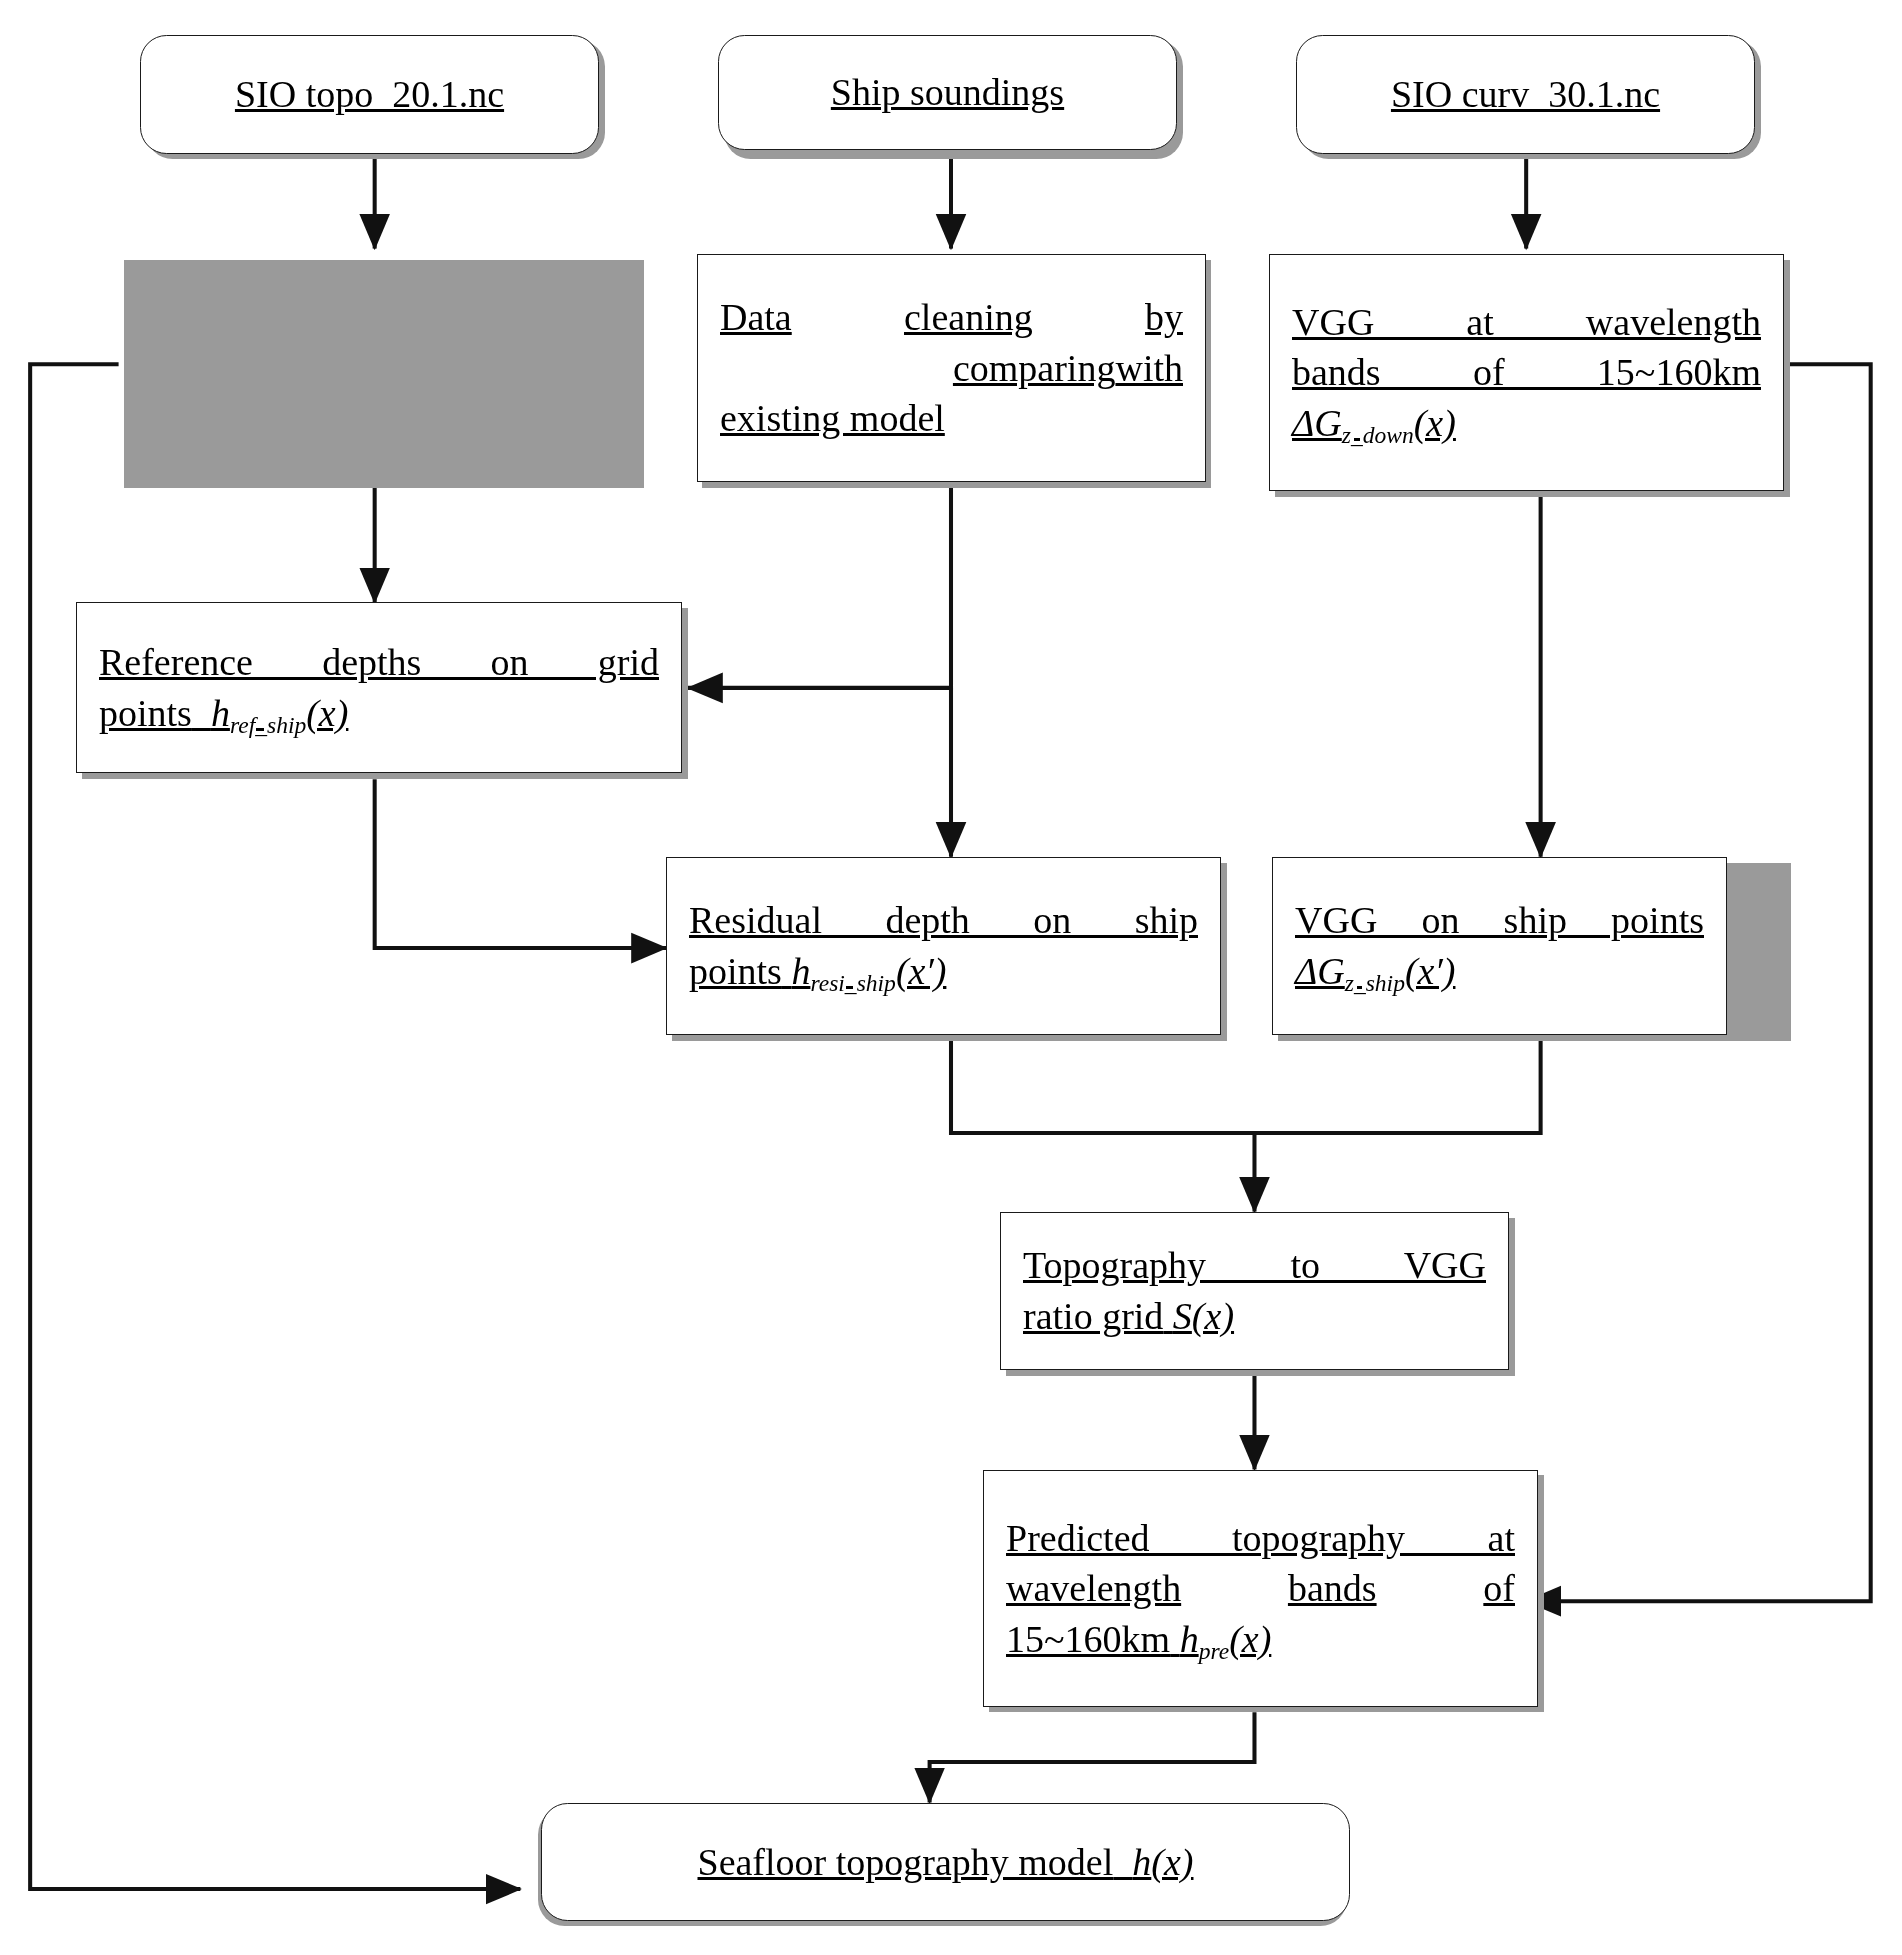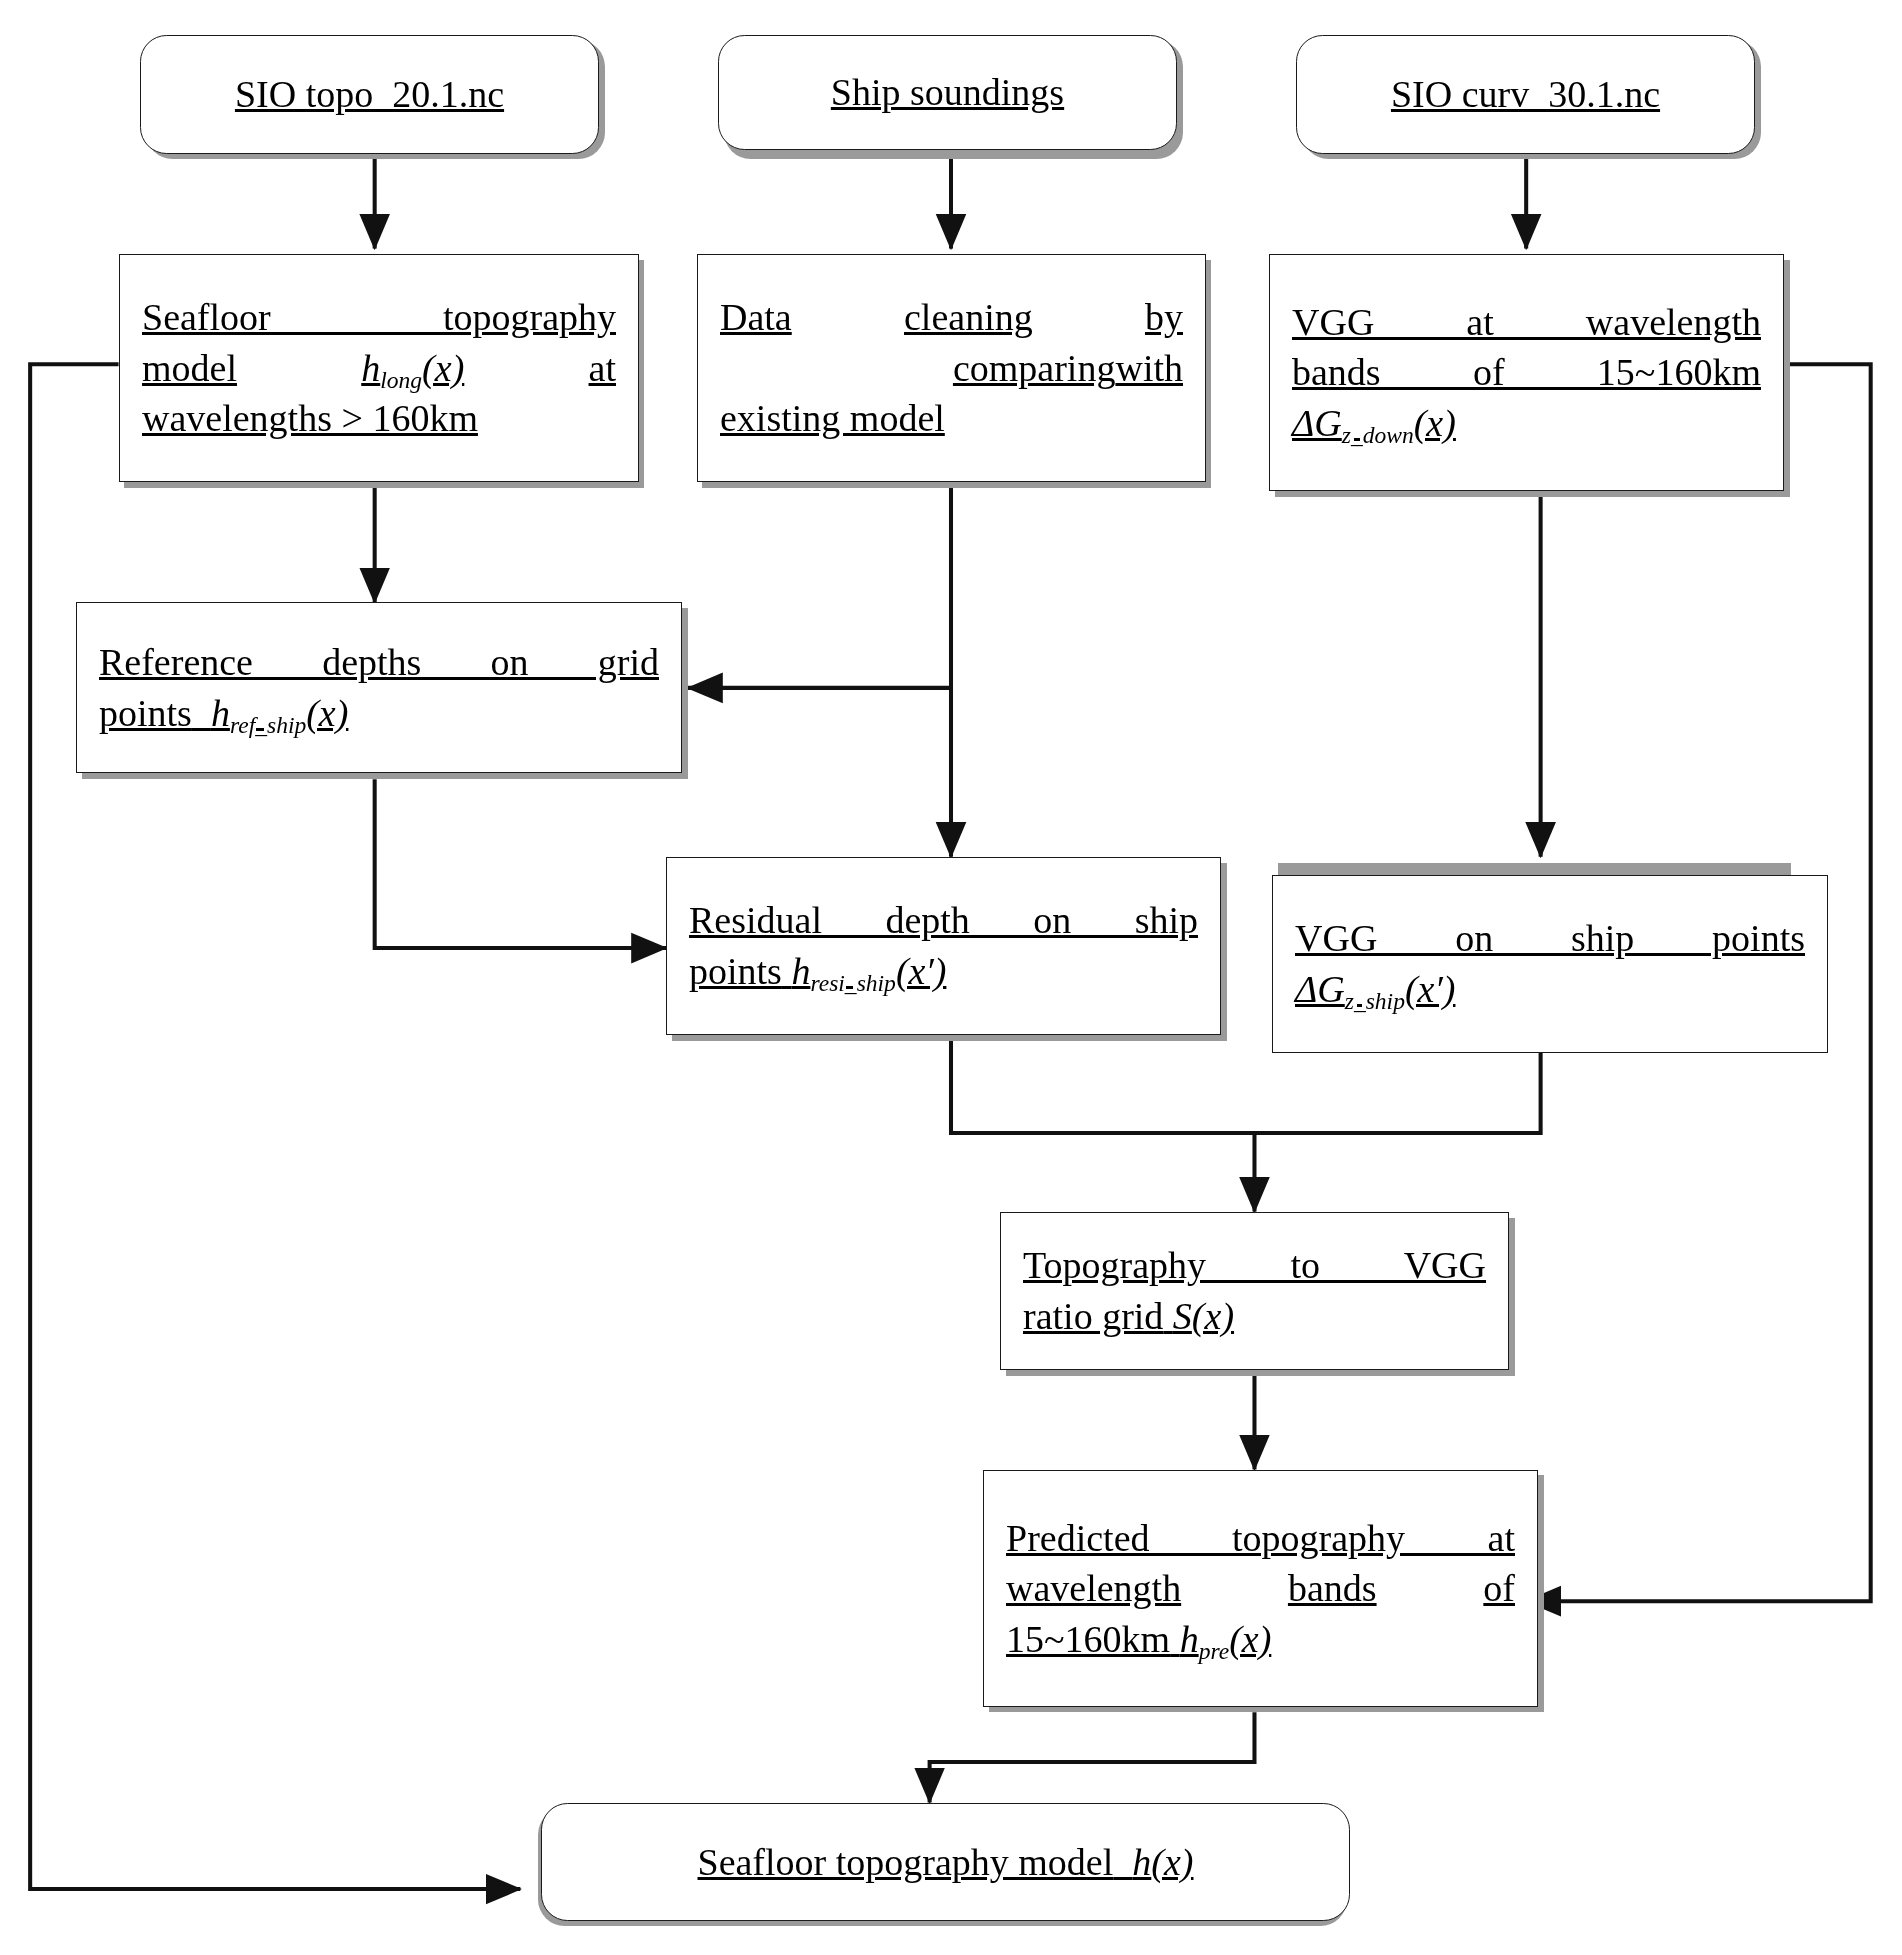--- a/index.html
+++ b/index.html
@@ -58,31 +58,20 @@
   <div class="node round ctr" style="left:718px;top:35px;width:459px;height:115px;">
     <span class="txt nb">Ship soundings</span>
   </div>
 
   <div class="shadow" style="left:1302px;top:40px;width:459px;height:119px;border-radius:26.6px;"></div>
   <div class="node round ctr" style="left:1296px;top:35px;width:459px;height:119px;">
     <span class="txt nb">SIO curv_30.1.nc</span>
   </div>
 
   <div class="shadow" style="left:124px;top:260px;width:520px;height:228px;"></div>
-  <div class="node just" style="left:119px;top:254px;width:520px;height:228px;">
-    <div class="txt">
-      <div>Seafloor topography</div>
-      <div style="display:flex;justify-content:space-between;align-items:baseline;">
-        <span>model</span>
-        <span class="nb"><i class="v">h</i><sub>long</sub><i class="v">(x)</i></span>
-        <span>at</span>
-      </div>
-      <div style="text-align-last:left">wavelengths &gt; 160km</div>
-    </div>
-  </div>
 
   <div class="shadow" style="left:702px;top:260px;width:509px;height:228px;"></div>
   <div class="node just" style="left:697px;top:254px;width:509px;height:228px;">
     <div class="txt">
       <div style="display:flex;justify-content:space-between;">
         <span>Data</span>
         <span>cleaning</span>
         <span>by</span>
       </div>
       <div style="display:flex;justify-content:flex-end;">
@@ -116,21 +105,21 @@
   <div class="node just" style="left:666px;top:857px;width:555px;height:178px;">
     <div class="txt">
       <div>Residual depth on ship</div>
       <div style="text-align-last:left">
         <span>points</span>&nbsp;<span class="nb"><i class="v">h</i><sub>resi_ship</sub><i class="v">(x′)</i></span>
       </div>
     </div>
   </div>
 
   <div class="shadow" style="left:1278px;top:863px;width:513px;height:178px;"></div>
-  <div class="node just" style="left:1272px;top:857px;width:556px;height:178px;margin-top:18px;">
+  <div class="node just" style="left:1272px;top:857px;width:455px;height:178px;">
     <div class="txt">
       <div>VGG on ship points</div>
       <div style="text-align-last:left" class="nb"><span class="sym">ΔG</span><sub>z_ship</sub><i class="v">(x′)</i></div>
     </div>
   </div>
 
   <div class="shadow" style="left:1006px;top:1218px;width:509px;height:158px;"></div>
   <div class="node just" style="left:1000px;top:1212px;width:509px;height:158px;">
     <div class="txt">
       <div>Topography to VGG</div>

